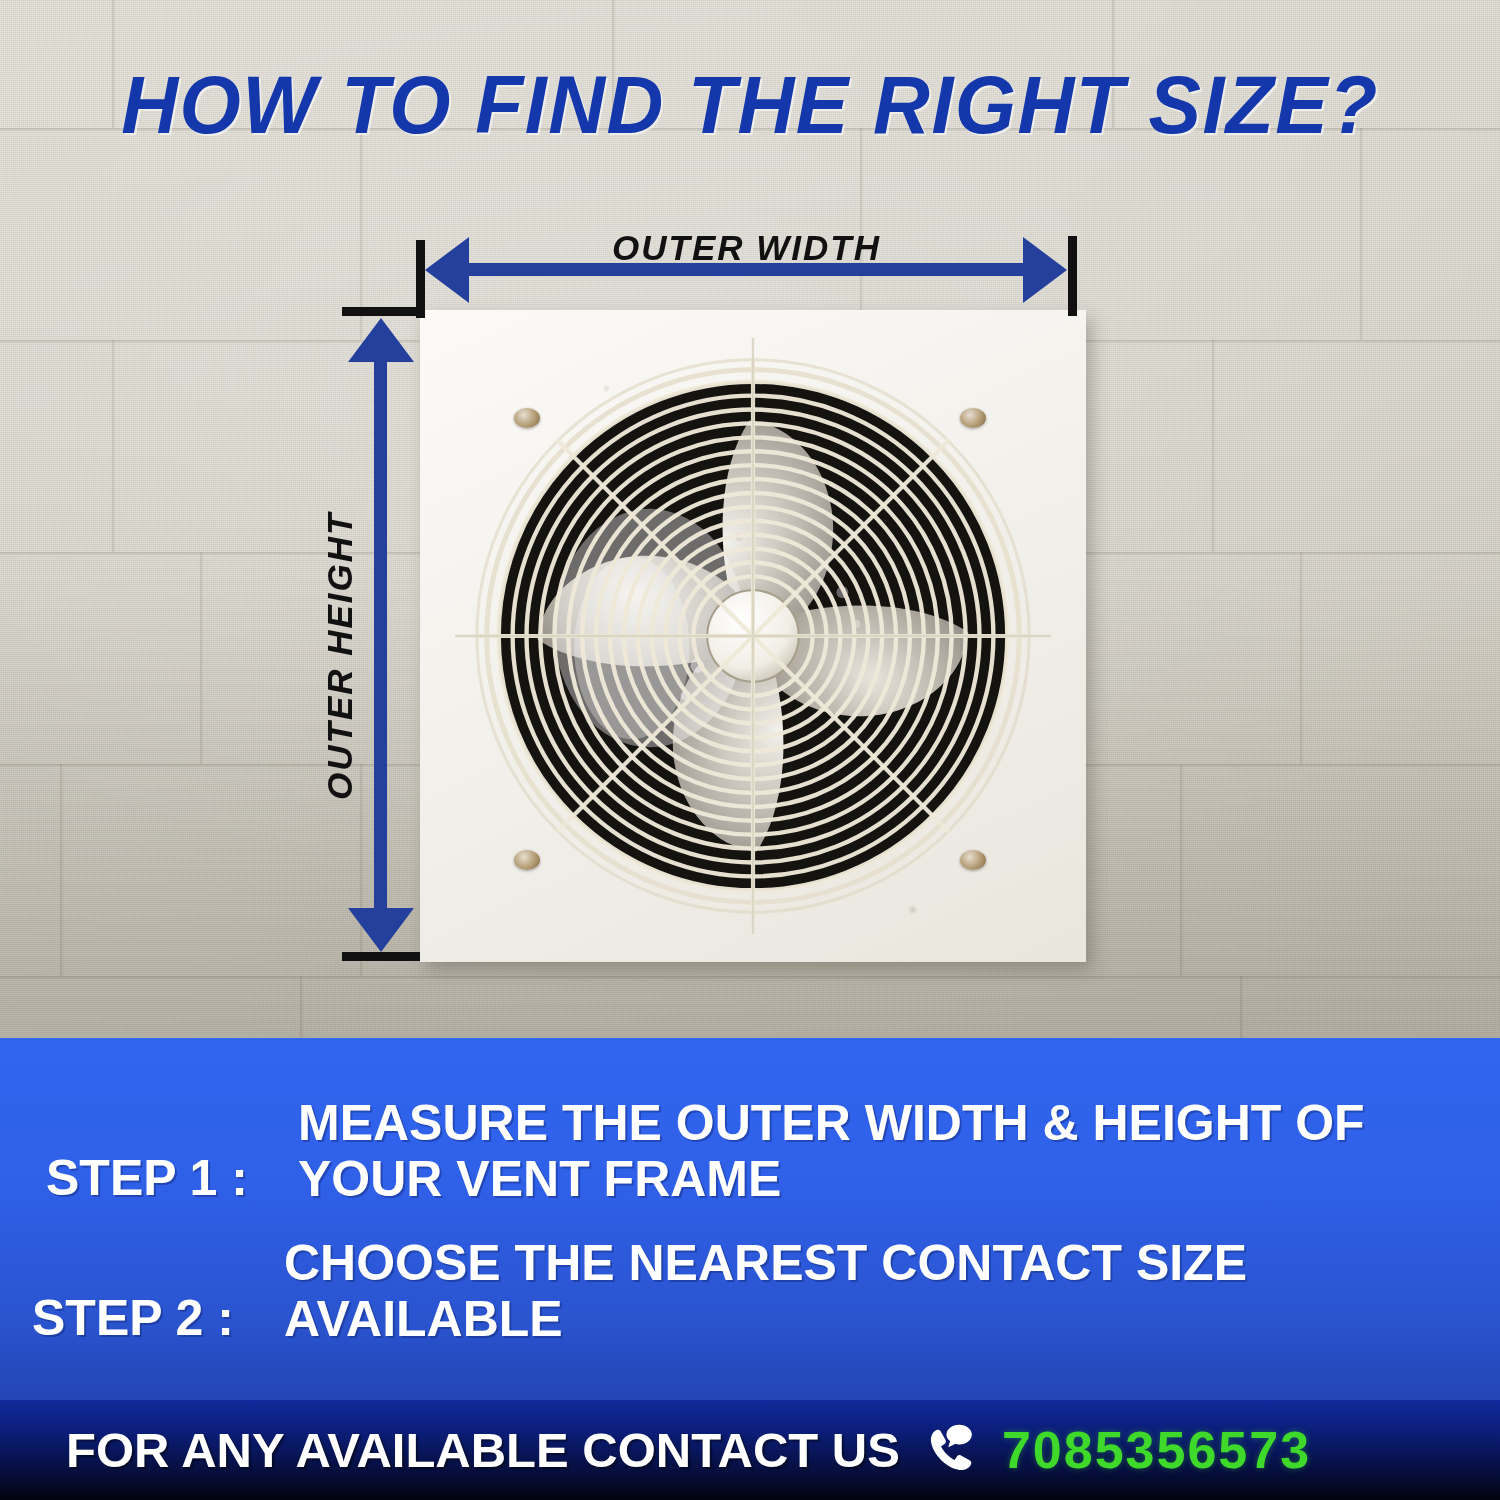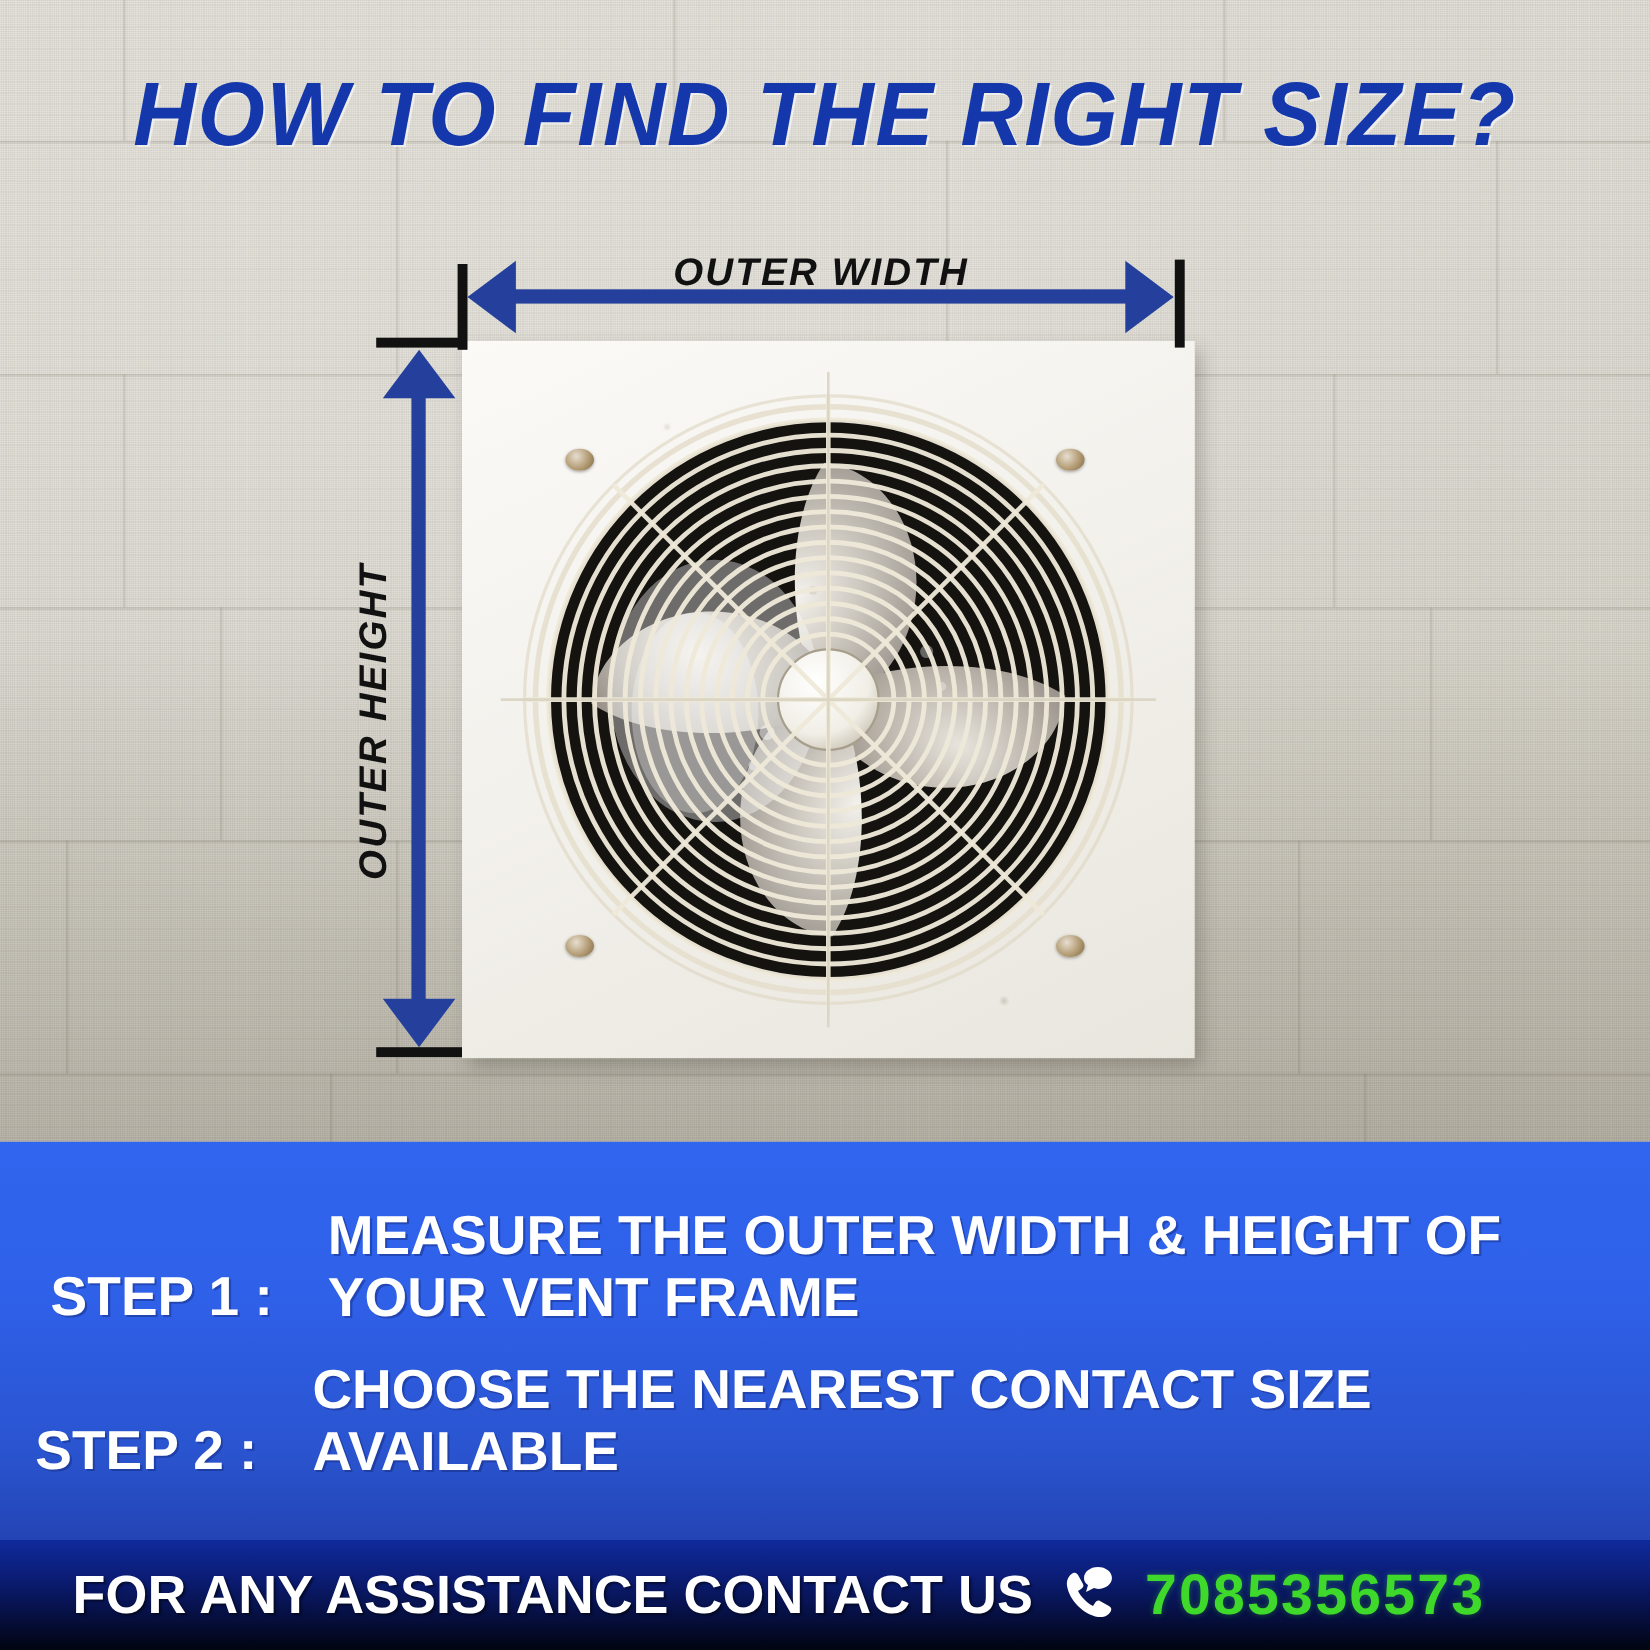--- a/index.html
+++ b/index.html
@@ -270,21 +270,21 @@
 
     <div class="step-row" style="left:32px;top:197px;">
       <div class="step-key" style="width:252px">STEP 2 :</div>
       <div class="step-text">CHOOSE THE NEAREST CONTACT SIZE AVAILABLE</div>
     </div>
 
   </div>
 
   <div class="footer">
     <div class="footer-inner">
-      <div class="footer-text">FOR ANY ASSISTANCE CONTACT US</div>
+      <div class="footer-text">FOR ANY AVAILABLE CONTACT US</div>
       <svg class="phone-icon" viewBox="0 0 64 64">
         <path d="M16 10 C12 12 9 17 10 23 C12 37 27 52 41 54 C47 55 52 52 54 48 C55 46 54 44 52 43 L43 38 C41 37 39 38 38 40 L36 43 C30 40 24 34 21 28 L24 26 C26 25 27 23 26 21 L21 12 C20 10 18 9 16 10 Z" fill="#ffffff"></path>
         <path d="M41 4 C33 4 27 9 27 15 C27 18 28 20 31 22 L29 29 L37 25 C38 25 40 26 41 26 C49 26 55 21 55 15 C55 9 49 4 41 4 Z" fill="#ffffff"></path>
       </svg>
       <div class="footer-phone">7085356573</div>
     </div>
   </div>
 
 </div>
 

